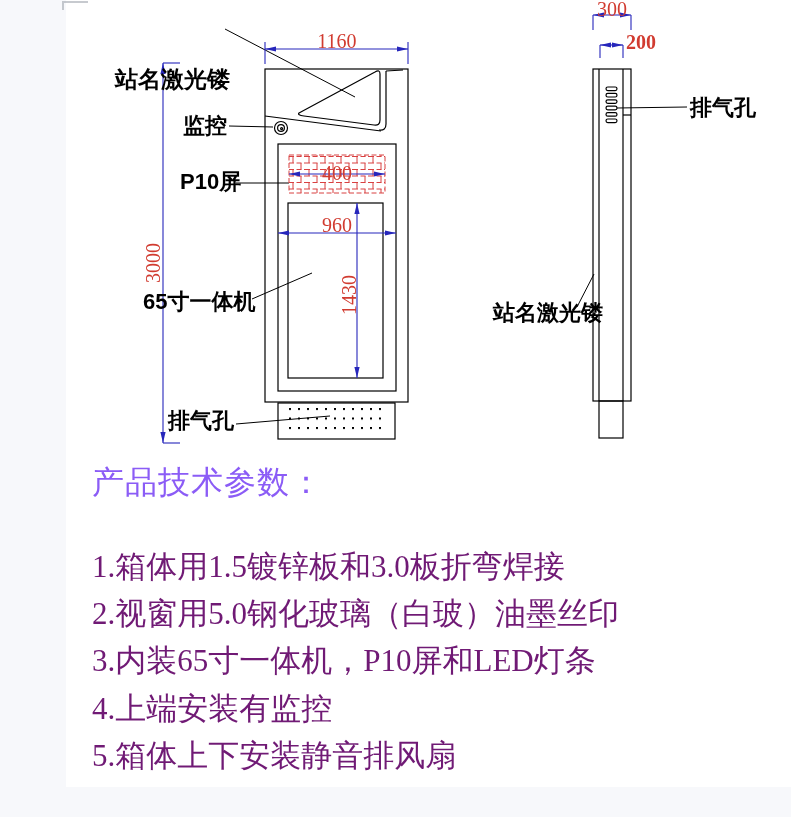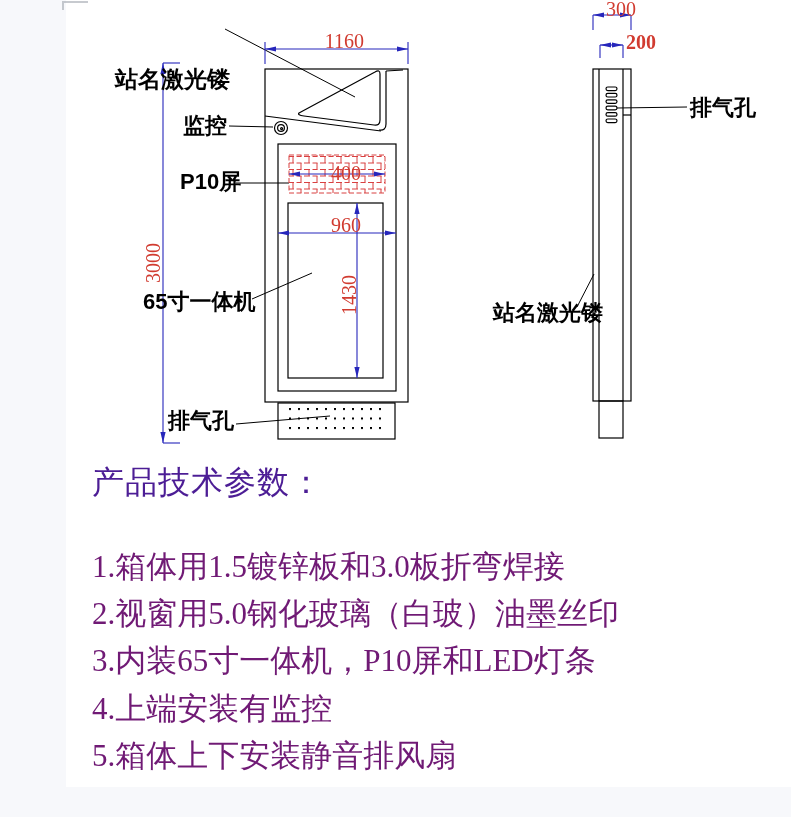--- a/index.html
+++ b/index.html
@@ -28,26 +28,26 @@
   }
   .sign-label{
     position:absolute;left:88px;top:16px;width:142px;
     text-align:right;font-weight:bold;font-size:23px;line-height:31px;margin-top:48px;
   }
   .dim{
     position:absolute;color:#d13b30;
     font-family:"Liberation Serif", serif;
     font-size:20px;line-height:20px;white-space:nowrap;
   }
-  .dim.center{text-align:right;}
+  .dim.center{text-align:center;}
   .dim.rot{transform:rotate(-90deg);transform-origin:center center;text-align:center;}
   .spec-title{
     position:absolute;left:92px;top:461px;
     font-family:Liberation Serif, serif;
-    font-size:32px;color:#4c1d95;letter-spacing:1px;white-space:nowrap;text-align:right;
+    font-size:32px;color:#8b5cf6;letter-spacing:1px;white-space:nowrap;text-align:right;
   }
   .spec-item{
     position:absolute;left:92px;
     font-family:"Liberation Serif", serif;
     font-size:31px;color:#701a75;white-space:nowrap;
   }
 </style>
 </head>
 <body>
 

